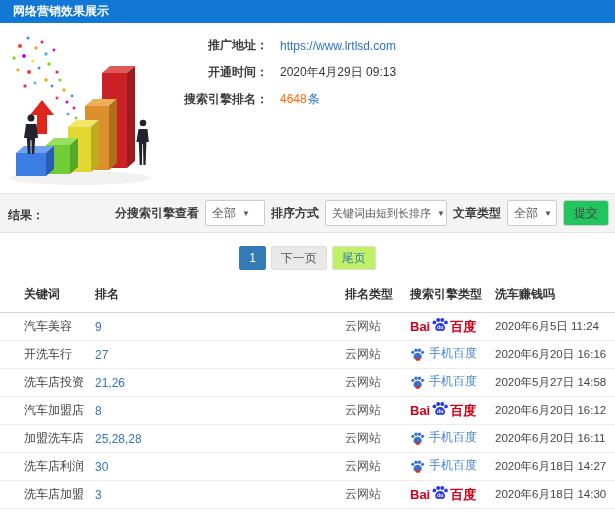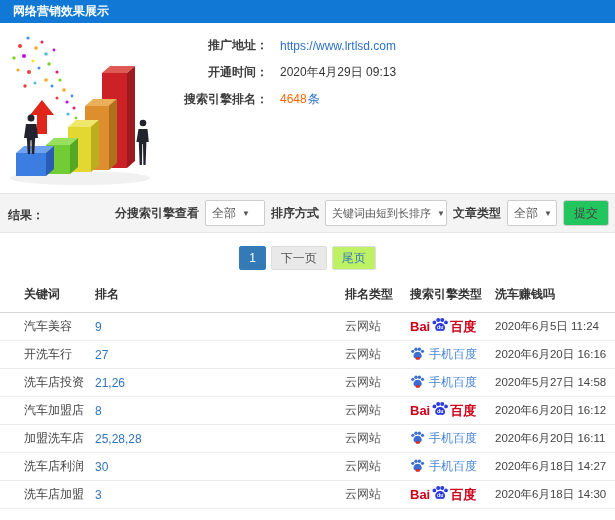--- a/index.html
+++ b/index.html
@@ -59,21 +59,21 @@
   th { text-align:left; font-weight:bold; color:#333; padding:8px 0 9px 0; border-bottom:1px solid #d6d6d6; }
   th:first-child, td:first-child { padding-left:24px; }
   td { height:28px; padding:2px 0; border-bottom:1px solid #ececec; color:#555; vertical-align:middle; }
   td.kw { color:#444; }
   td.rank a { color:#3173c0; text-decoration:none; cursor:pointer; }
   td.date { color:#444; font-size:11.5px; }
   
   .baidu-logo { display:inline-flex; align-items:center; }
   .baidu-logo .bai, .baidu-logo .cn { color:#d0021b; font-weight:bold; font-size:13px; letter-spacing:0; }
   .baidu-logo .paw { margin:0 1px; position:relative; top:-2px; }
-  .mobile-baidu { display:inline-flex; align-items:flex-start; gap:4px;font-family:Liberation Serif, serif; }
+  .mobile-baidu { display:inline-flex; align-items:flex-end; gap:4px;font-family:Liberation Serif, serif; }
   .mobile-baidu .mlabel { color:#4a85d6; font-size:12px; }
 </style>
 </head>
 <body>
 
 <div class="app">
 
   <div class="topbar">网络营销效果展示</div>
 
   <div class="illustration">

